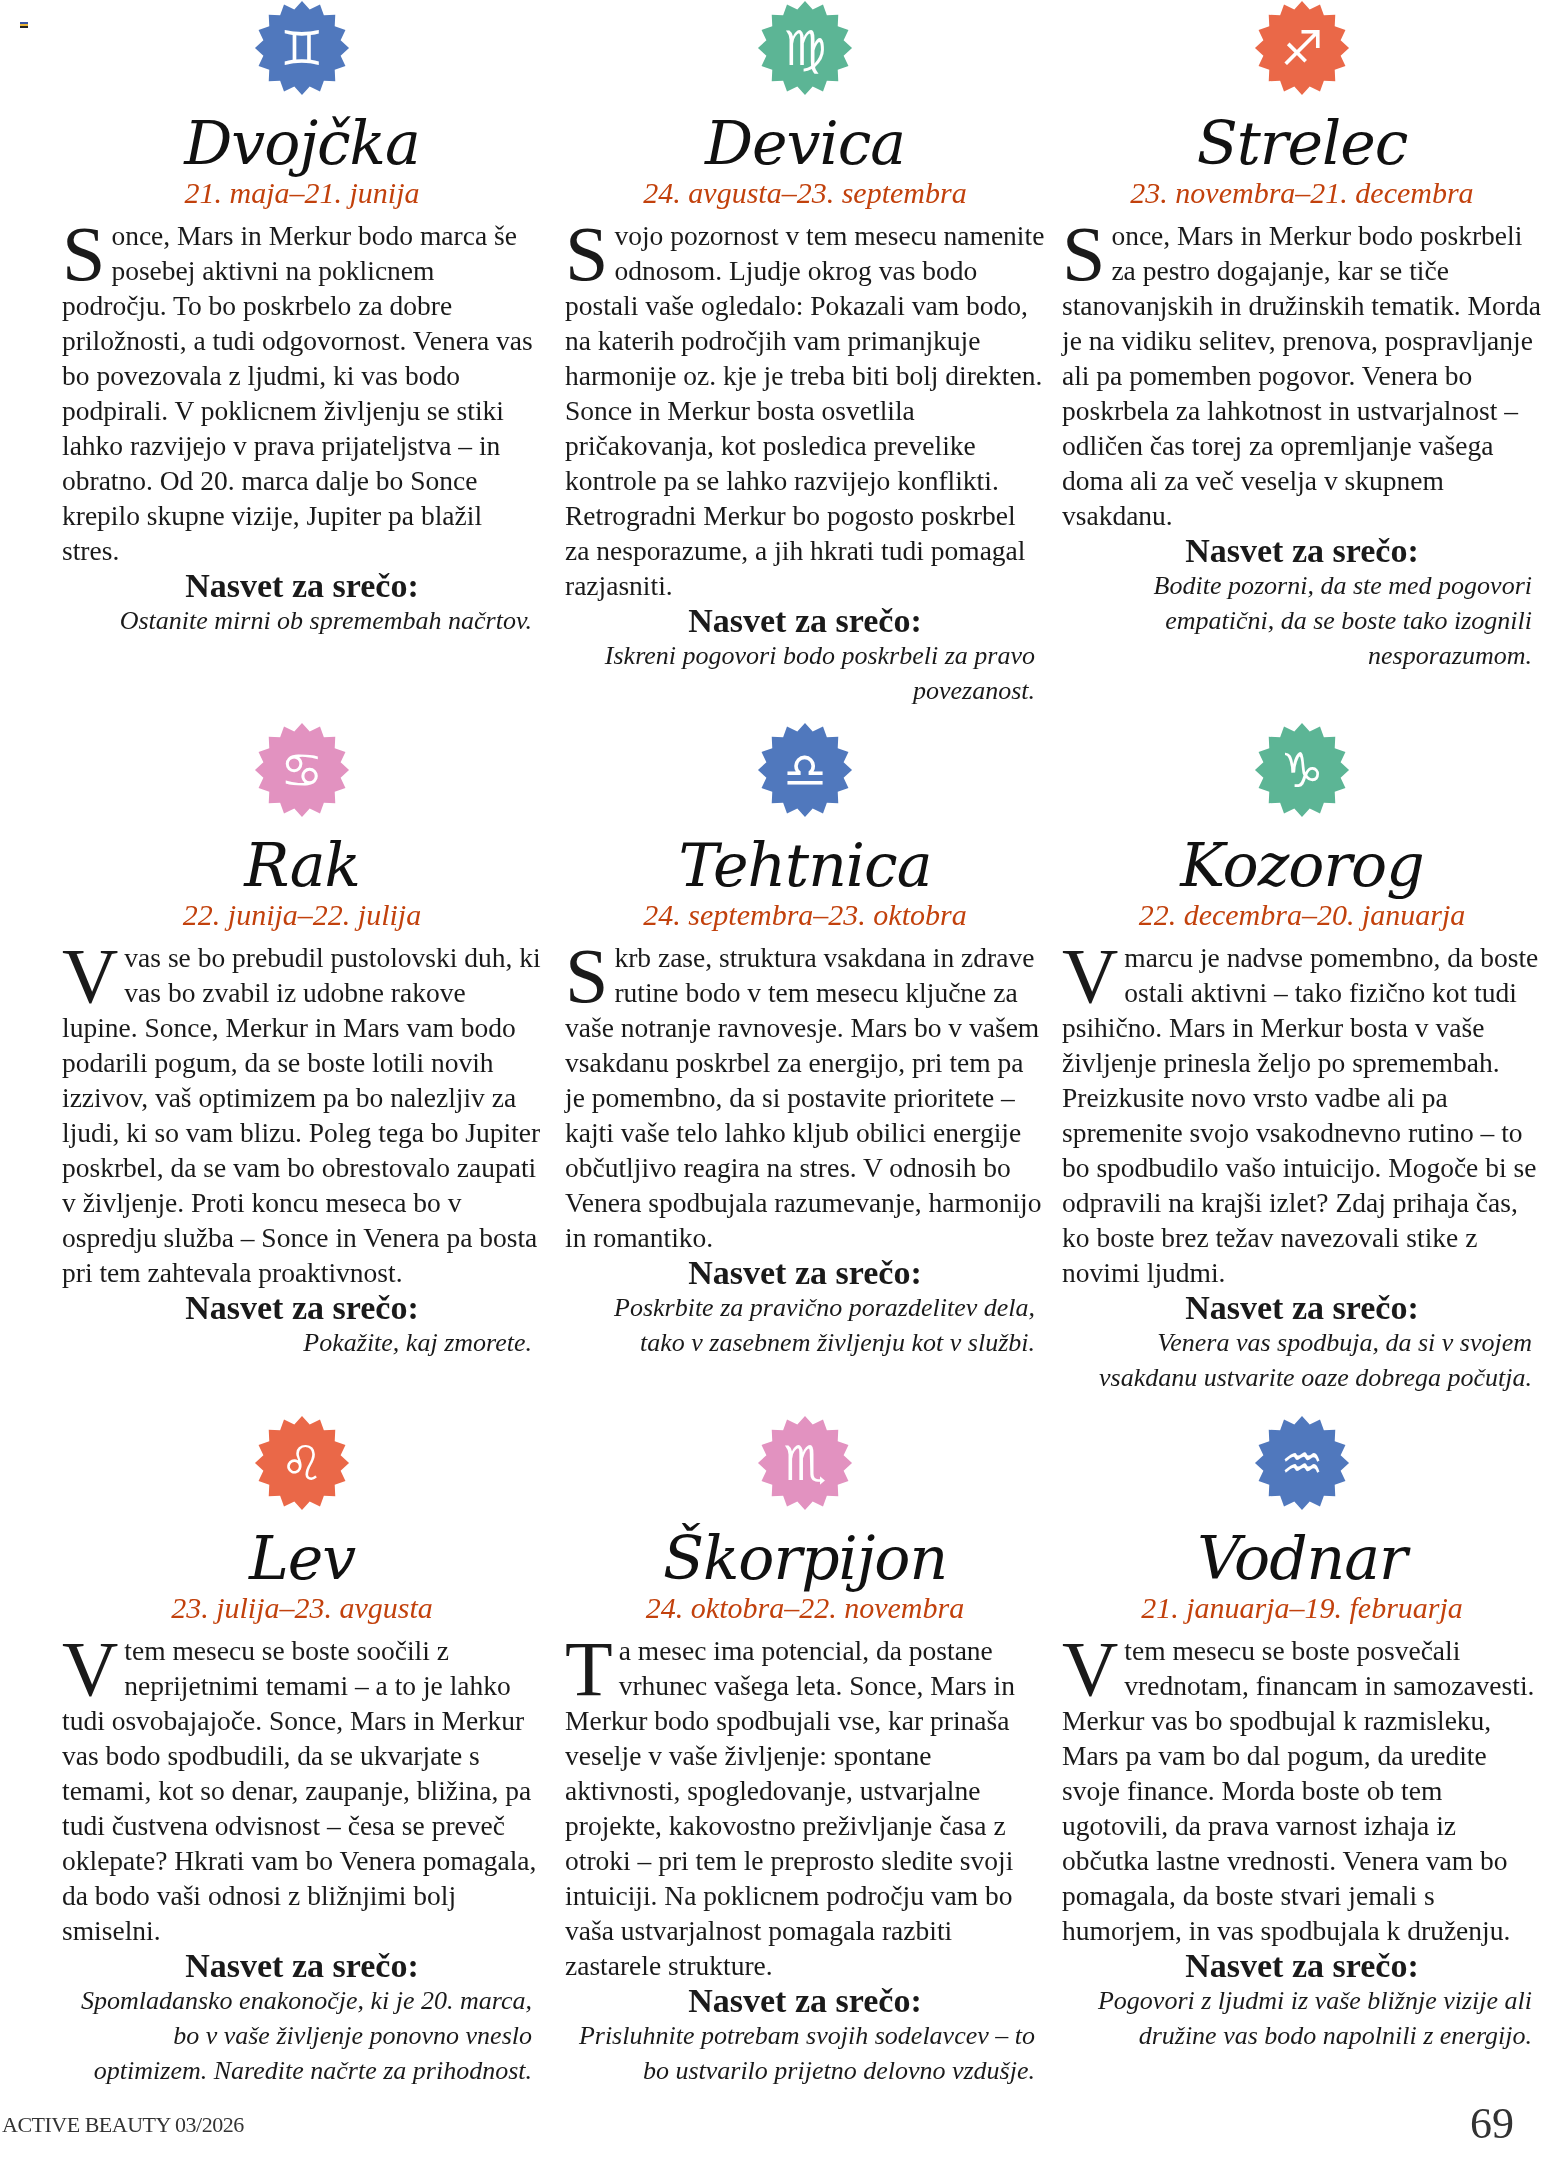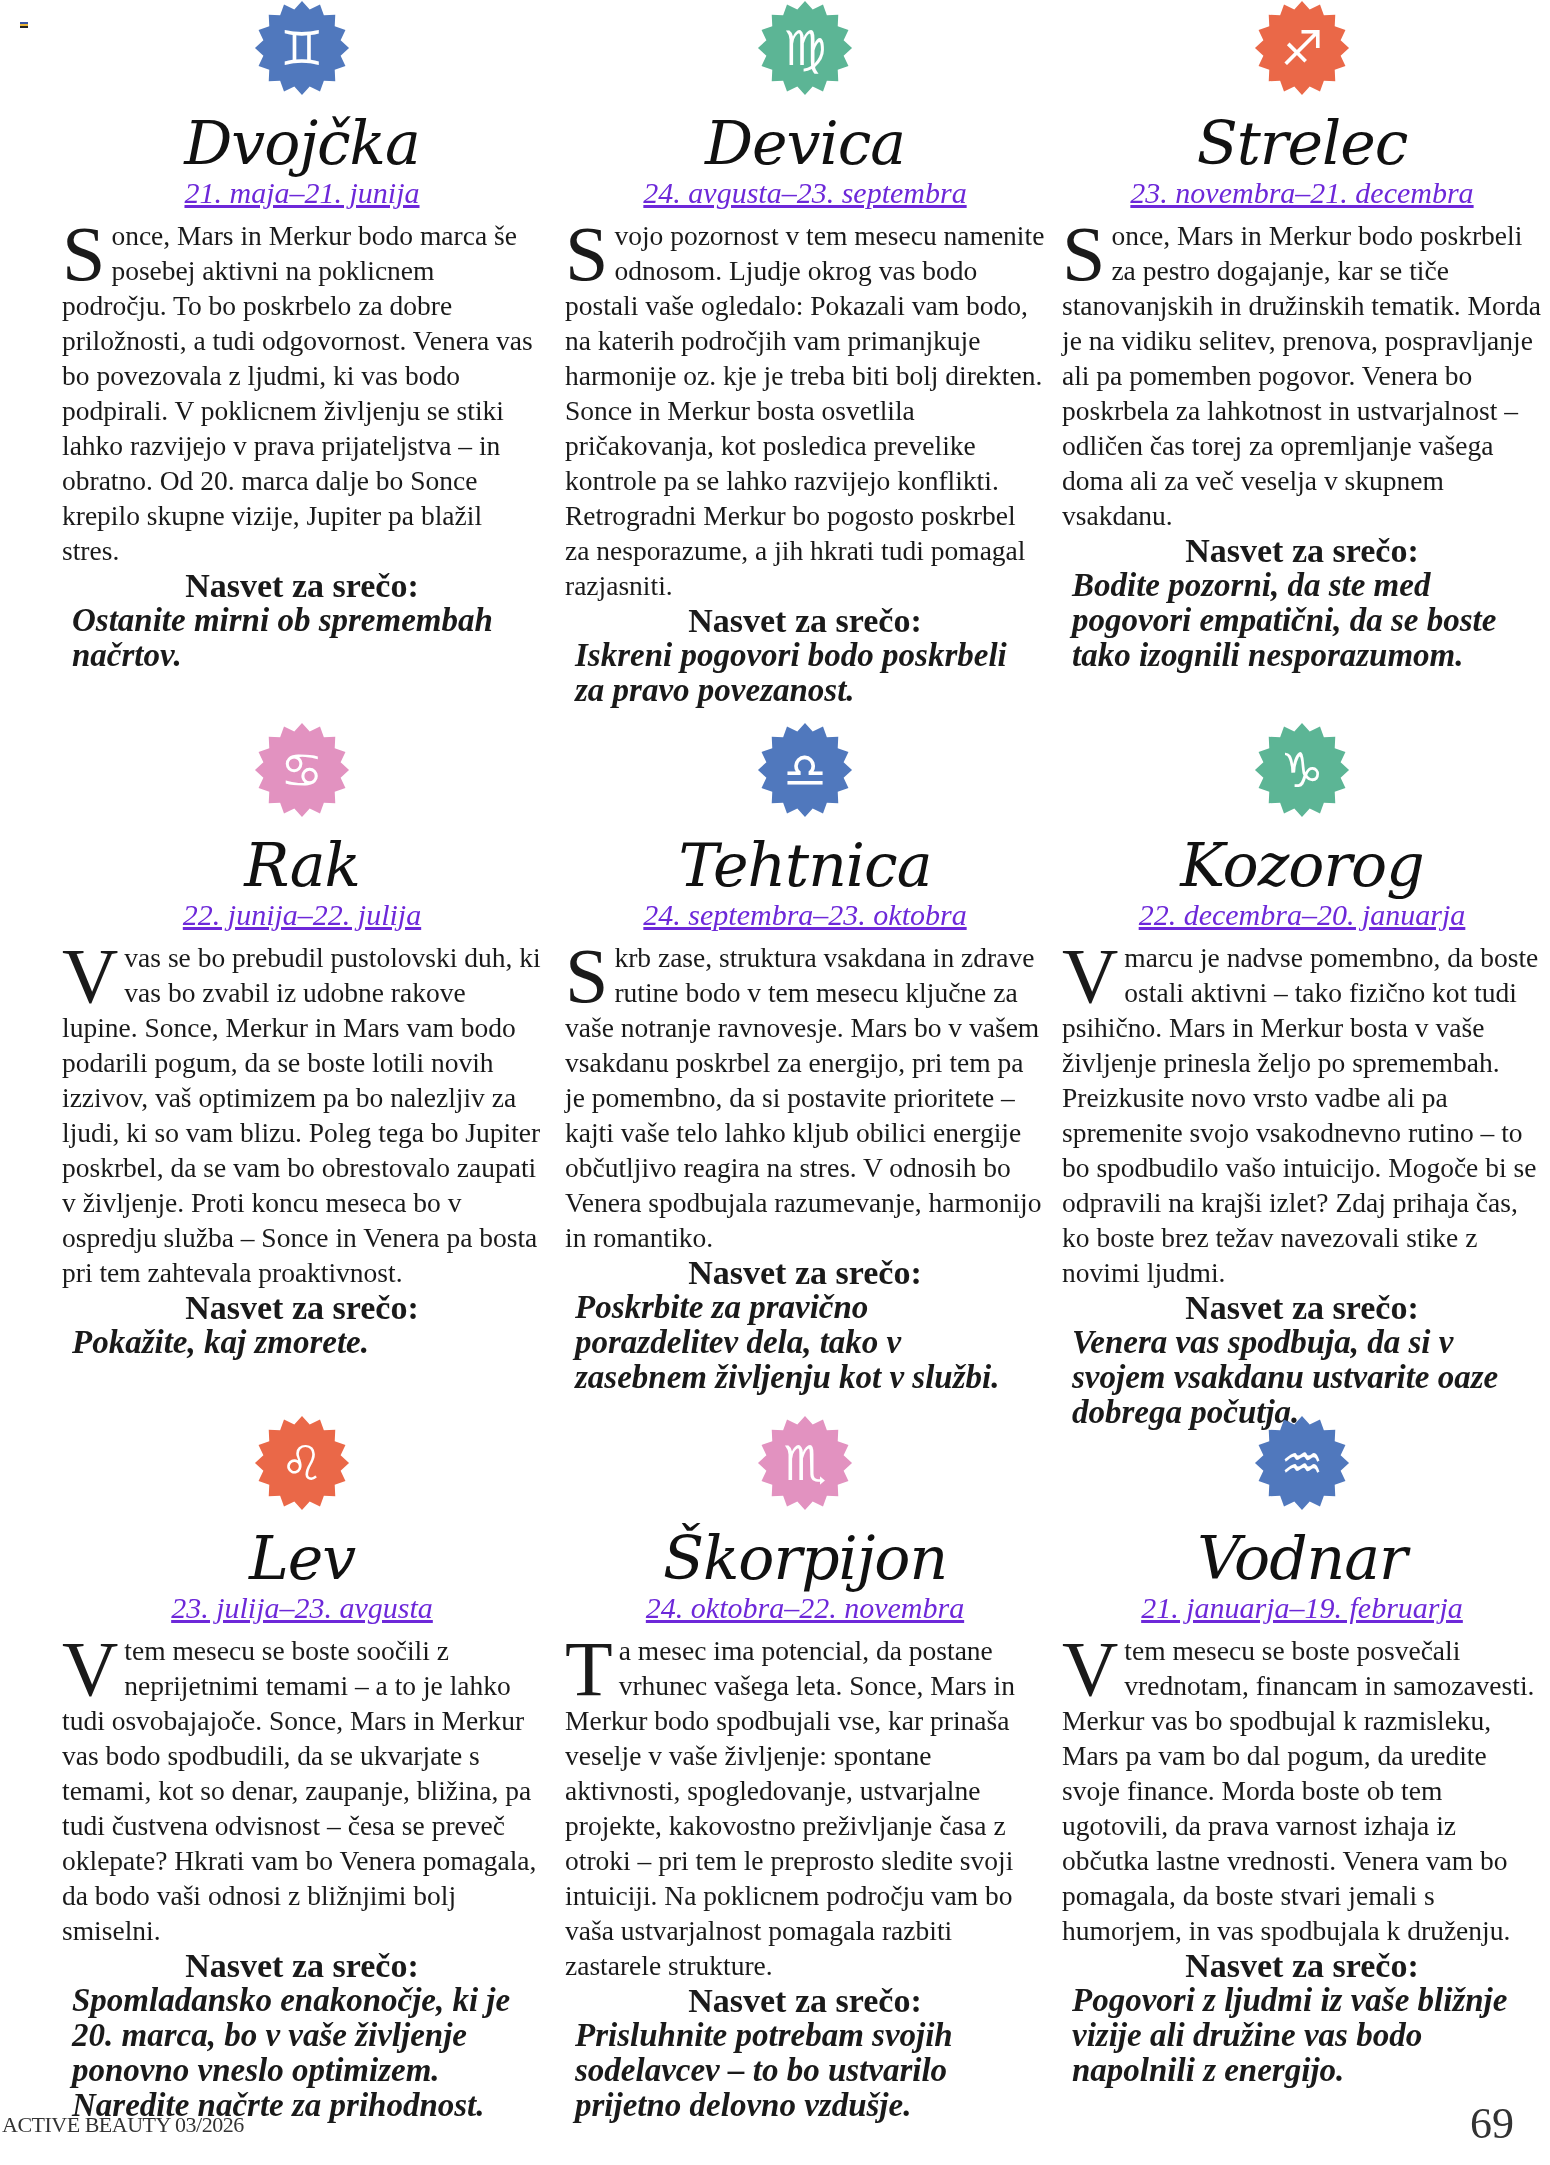--- a/index.html
+++ b/index.html
@@ -4,25 +4,25 @@
 <style>
   html, body { margin:0; padding:0; background:#ffffff; }
   body { width:1550px; height:2165px; position:relative; overflow:hidden; color:#1a1a1a; }
   .corner-mark { position:absolute; left:20px; top:22px; width:8px; height:6px; }
   .corner-mark span { display:block; height:2px; }
   .sign { position:absolute; width:480px; }
   .icon-wrap { width:96px; height:96px; margin:0 auto; position:relative; }
   .icon-wrap svg { width:96px; height:96px; display:block; }
   .glyph { position:absolute; left:0; top:0; width:96px; height:96px; line-height:96px; text-align:center; color:#fff; font-family:"DejaVu Sans", sans-serif; font-size:48px; font-weight:bold; }
   .title { text-align:center; font-family:"DejaVu Serif", serif; font-style:italic; font-size:60px; line-height:66px; margin-top:14px; letter-spacing:-1px; color:#111; }
-  .dates { text-align:center; font-family:"Liberation Serif", serif; font-style:italic; font-size:30px; line-height:34px; color:#6d28d9; margin-top:0px;text-decoration:underline; }
+  .dates { text-align:center; font-family:"Liberation Serif", serif; font-style:italic; font-size:30px; line-height:34px; color:#c2410c; margin-top:0px; }
   .body { font-family:"Liberation Serif", serif; font-size:27.5px; line-height:35px; margin-top:8px; text-align:left; color:#1a1a1a; }
   .dropcap { float:left; font-family:"Liberation Serif", serif; font-size:78px; line-height:64px; margin:4px 6px 0 0; color:#1a1a1a; }
   .tip-label { text-align:center; font-family:"Liberation Serif", serif; font-weight:bold; font-size:34px; line-height:35px; margin-top:0; }
-  .tip-text { text-align:left; font-family:"Liberation Serif", serif; font-style:italic; font-size:33px; line-height:35px; padding:0 10px;font-weight:bold; }
+  .tip-text { text-align:right; font-family:"Liberation Serif", serif; font-style:italic; font-size:26px; line-height:35px; padding:0 10px; }
   .footer-left { position:absolute; left:2px; top:2112px; font-family:"Liberation Serif", serif; font-size:22px; color:#333; letter-spacing:-0.5px; }
   .footer-right { position:absolute; right:36px; top:2098px; font-family:"Liberation Serif", serif; font-size:44px; color:#333; }
 </style>
 </head>
 <body>
 
 <div class="corner-mark">
   <span style="background:#3a55a4"></span>
     <span style="background:#e9b63a"></span>
     <span style="background:#222"></span>

